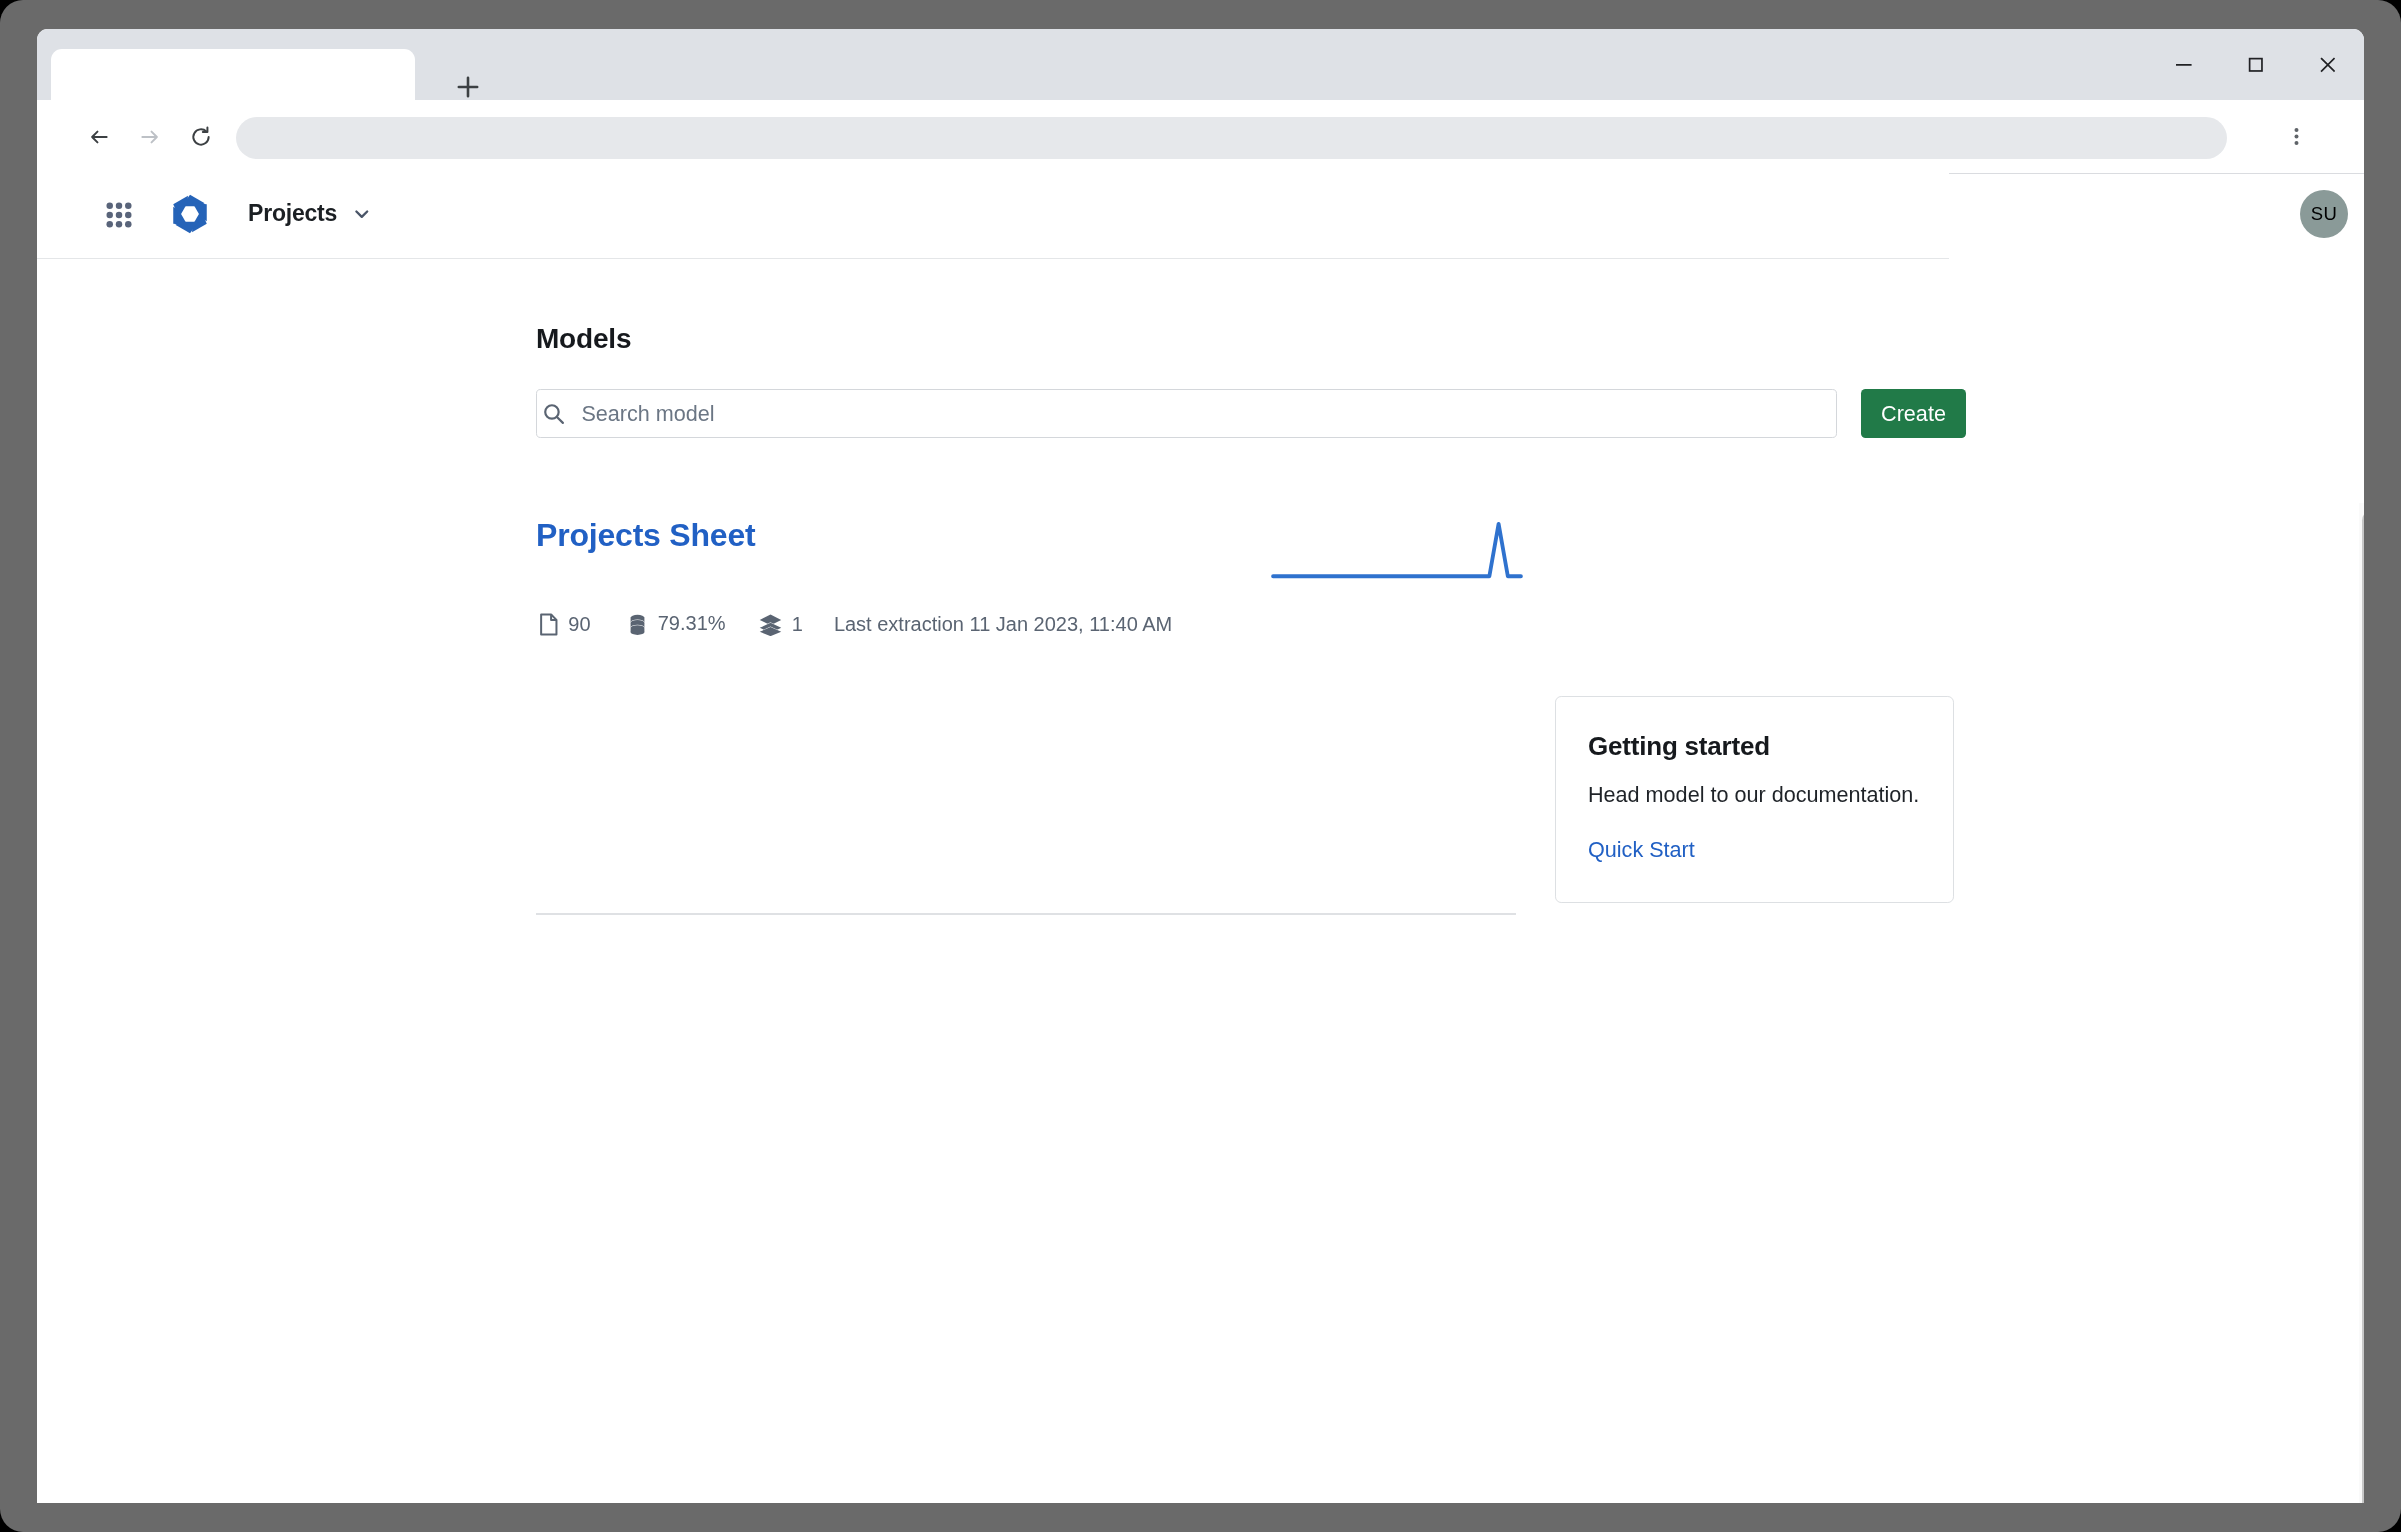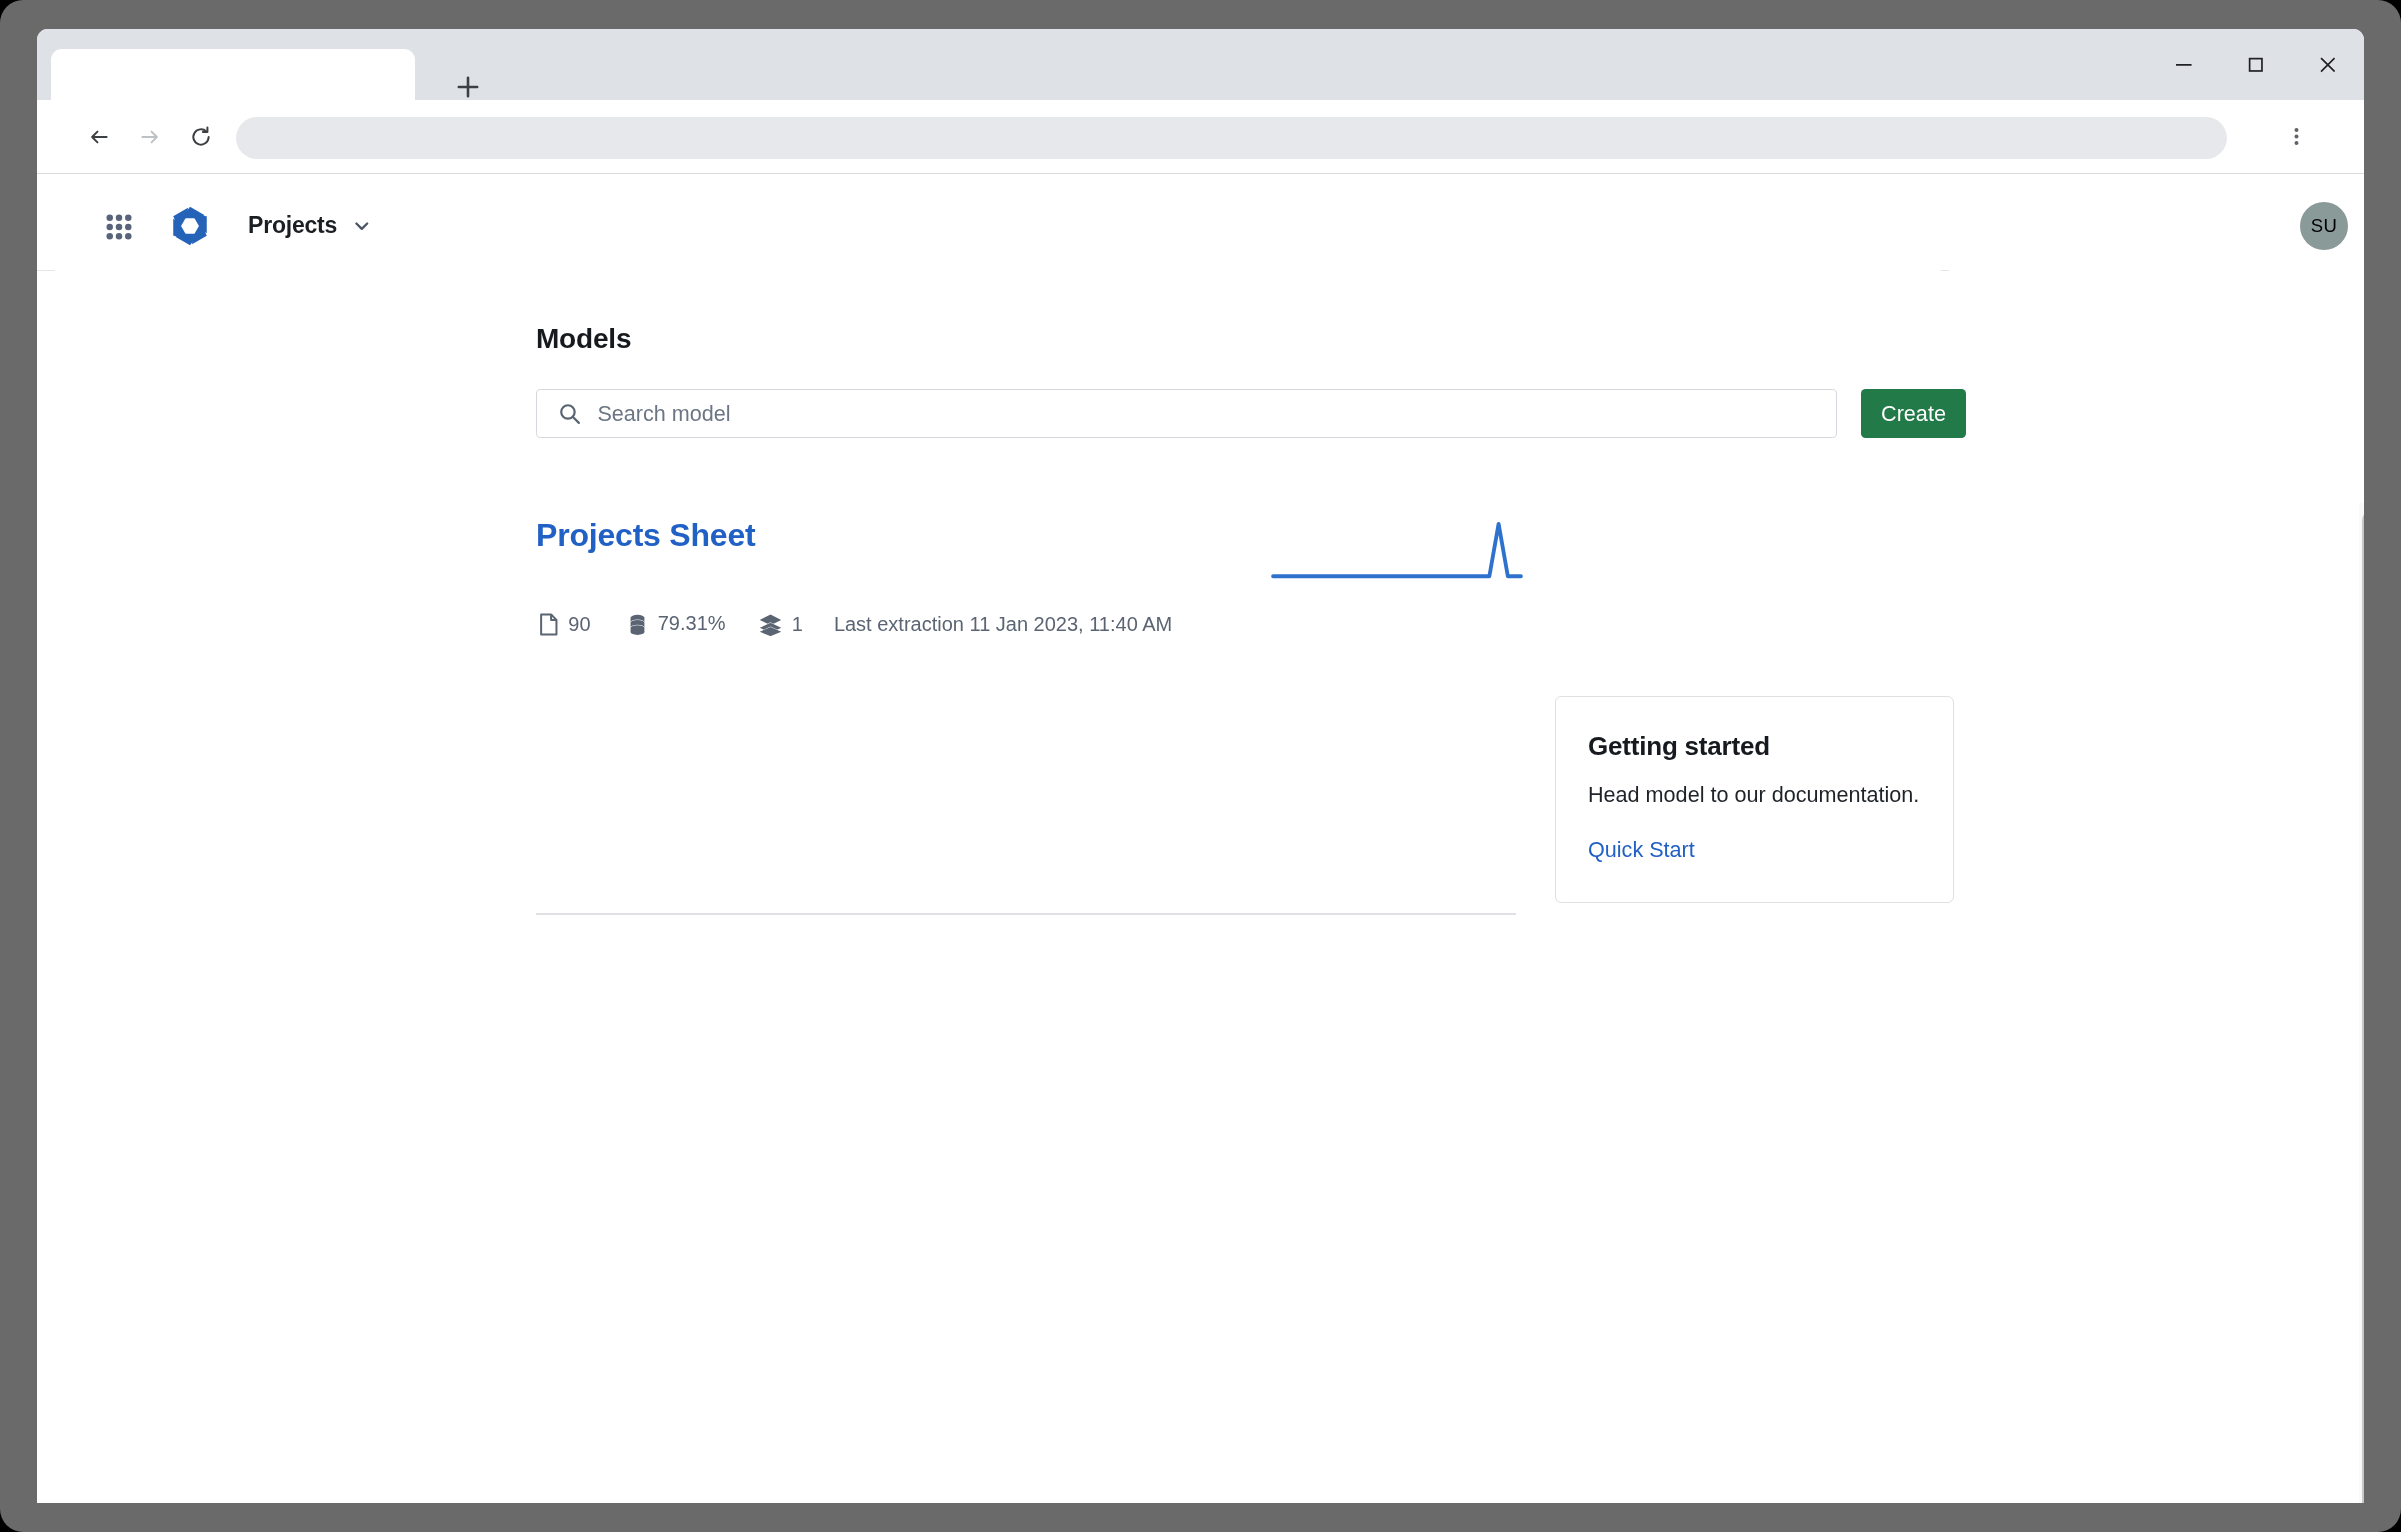--- a/index.html
+++ b/index.html
@@ -132,21 +132,21 @@
     width: 49px; height: 49px;
     display: flex; align-items: center; justify-content: center;
     border-radius: 50%;
     cursor: pointer;
   }
   .kebab-btn svg { display: block; }
 
   
   .app-header {
     position: absolute;
-    left: 0; top: 151px;
+    left: 0; top: 139px;
     width: 1912px; height: 91px;
     background: #ffffff;
     border-bottom: 1.5px solid #e4e6e8;
   }
 
   .apps-grid-btn {
     position: absolute;
     left: 60px; top: 25px;
     width: 43px; height: 43px;
     display: flex; align-items: center; justify-content: center;
@@ -215,21 +215,21 @@
   
   .search-input {
     position: absolute;
     left: 481px; top: 123px;
     width: 1301px; height: 49px;
     background: #ffffff;
     border: 1.5px solid #d4d7db;
     border-radius: 4.6px;
     display: flex;
     align-items: center;
-    padding-left: 20px;
+    padding-left: 4px;
     gap: 15.4px;
     cursor: text;
   }
   .search-input svg { display: block; flex: 0 0 auto; }
   .search-placeholder {
     font-size: 21.6px;
     color: #6b7684;
   }
 
   .create-btn {

